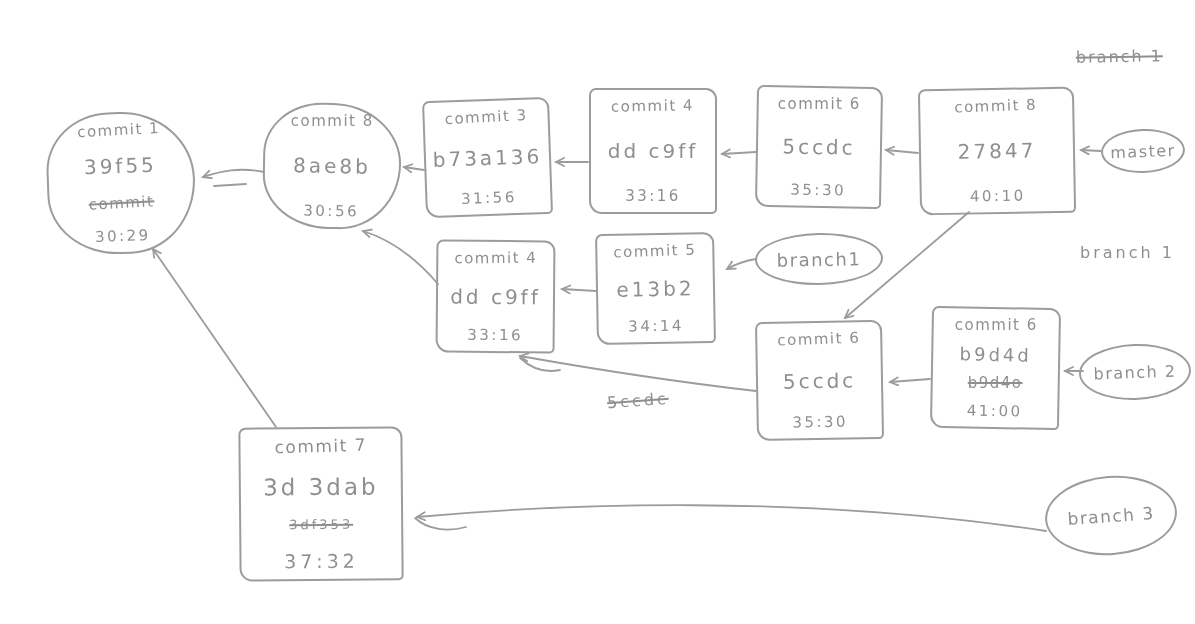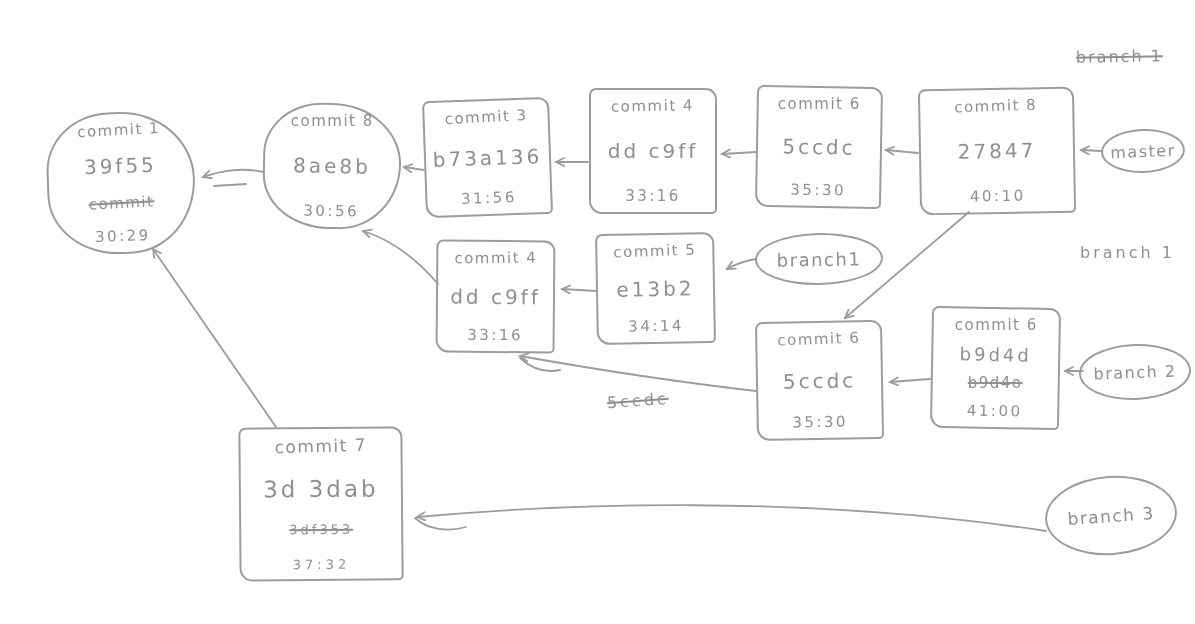--- a/index.html
+++ b/index.html
@@ -18,21 +18,21 @@
     padding:7px 6px;transform:rotate(var(--rot,0deg));background:transparent;
   }
   .box{border-radius:7px 11px 5px 13px;}
   .blob{border-radius:46% 54% 48% 52%/44% 52% 56% 46%;}
   .n-title{font-size:15px;letter-spacing:1.5px;transform:rotate(-1deg);white-space:nowrap;}
   .n-hash{font-size:20px;letter-spacing:3px;white-space:nowrap;}
   .n-time{font-size:15px;letter-spacing:2.5px;white-space:nowrap;}
   .struck{text-decoration:line-through;text-decoration-thickness:2px;}
   .big .n-title{font-size:17px;}
   .big .n-hash{font-size:23px;letter-spacing:3px;}
-  .big .n-time{font-size:13px;letter-spacing:4px;}
+  .big .n-time{font-size:19px;letter-spacing:4px;}
   .tag{
     position:absolute;border:2px solid var(--ink);border-radius:50%;box-sizing:border-box;
     display:flex;align-items:center;justify-content:center;
     font-size:16px;letter-spacing:1.5px;white-space:nowrap;transform:rotate(var(--rot,0deg));
   }
   .floating{position:absolute;font-size:16px;letter-spacing:2px;white-space:nowrap;transform:rotate(var(--rot,0deg));}
 </style>
 </head>
 <body>
 

